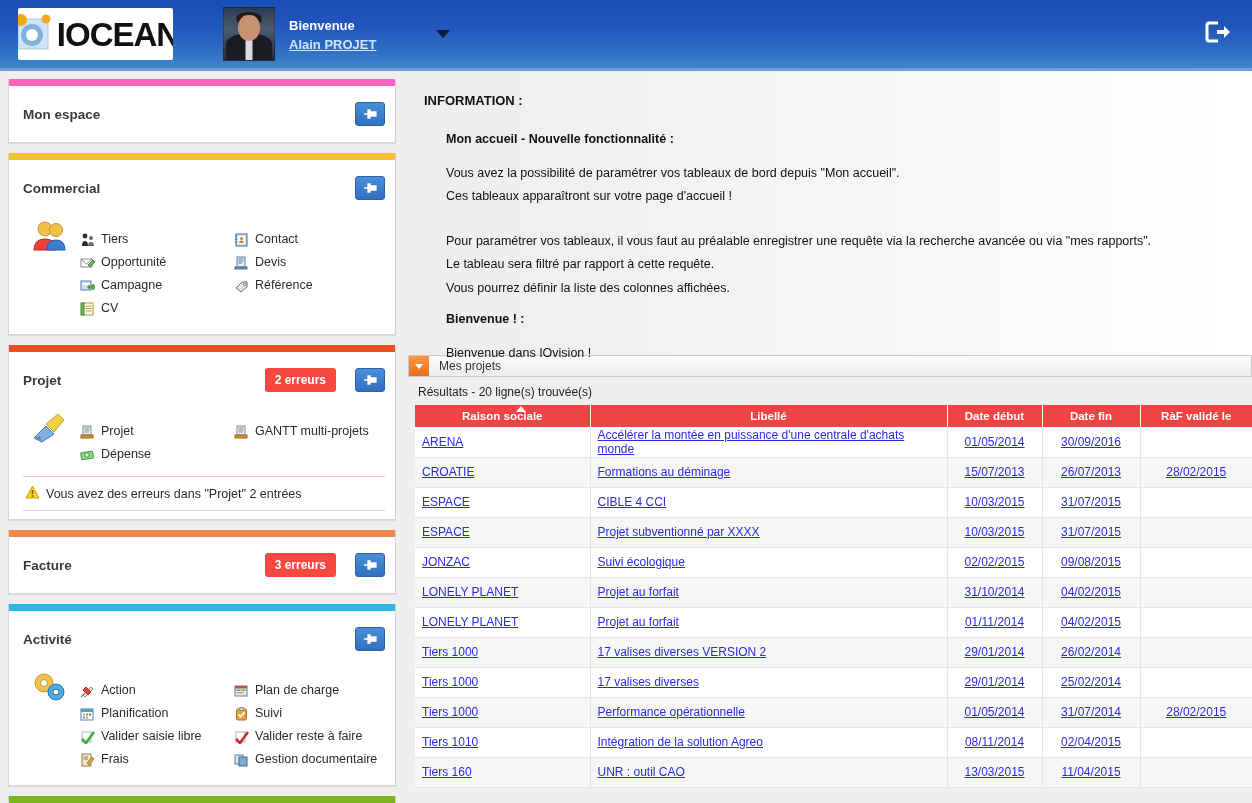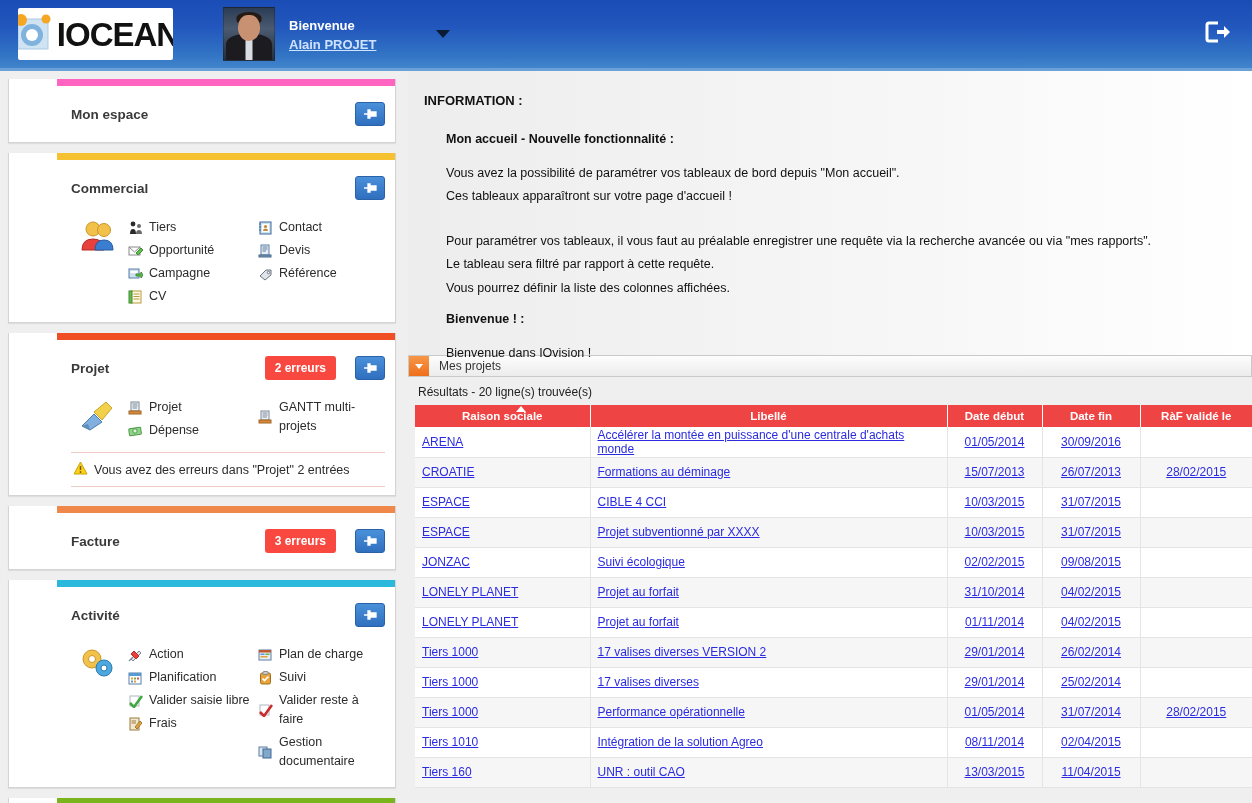--- a/index.html
+++ b/index.html
@@ -94,21 +94,20 @@
   .sidebar { width: 404px; padding: 8px; }
   .content { flex: 1; padding: 0 0 0 4px; }
 
   
   .panel {
     background: #fff;
     border: 1px solid #d4d4d4;
     border-top: none;
     margin-bottom: 10px;
     box-shadow: 0 1px 1px rgba(0,0,0,.07);
-    padding-left: 48px;
   }
   .panel-accent { height: 7px; }
   .panel-head {
     display: flex; align-items: center;
     padding: 14px 10px 14px 14px;
     min-height: 56px;
   }
   .panel-title {
     font-size: 13.5px; font-weight: bold; color: #3a3a3a;
     flex: 1;
@@ -130,21 +129,21 @@
   }
   .panel-body {
     display: flex; padding: 0 10px 14px 14px;
   }
   .big-icon {
     width: 54px; min-width: 54px;
     display: flex; align-items: flex-start; justify-content: center;
     padding-top: 4px;
   }
   .link-cols {
-    flex: 1; display: flex;
+    flex: 1; display: flex; margin-top: 12px;
   }
   .link-col { flex: 1; }
   .menu-link {
     display: flex; align-items: center;
     font-size: 12.5px; color: #2b2b2b;
     padding: 2px 0; cursor: pointer;
     line-height: 19px;
   }
   .menu-link .mi { width: 20px; min-width:20px; display:flex; align-items:center; justify-content:center; margin-right: 4px; }
   .err-note {

